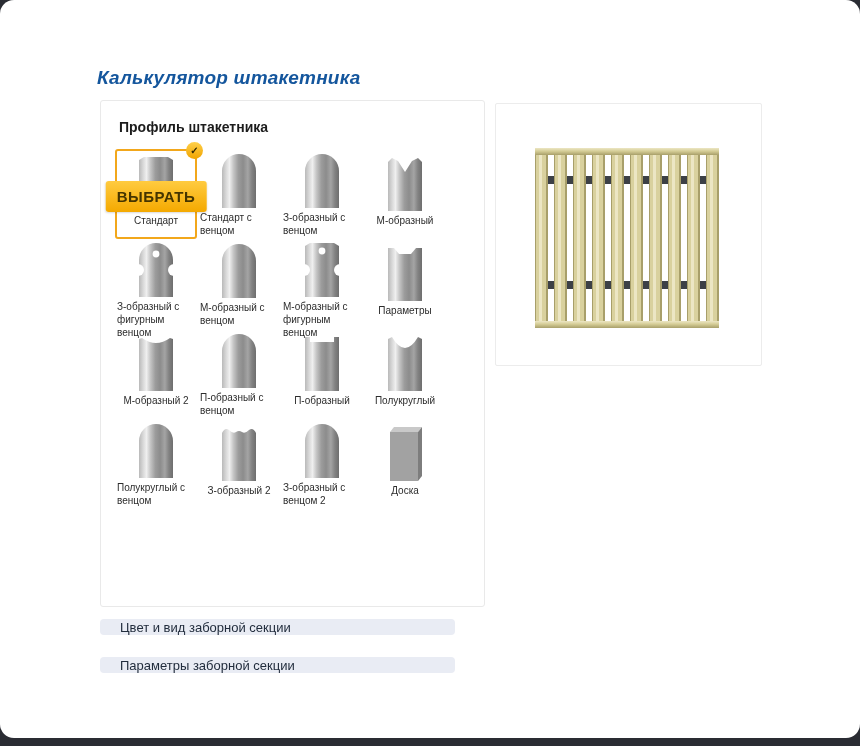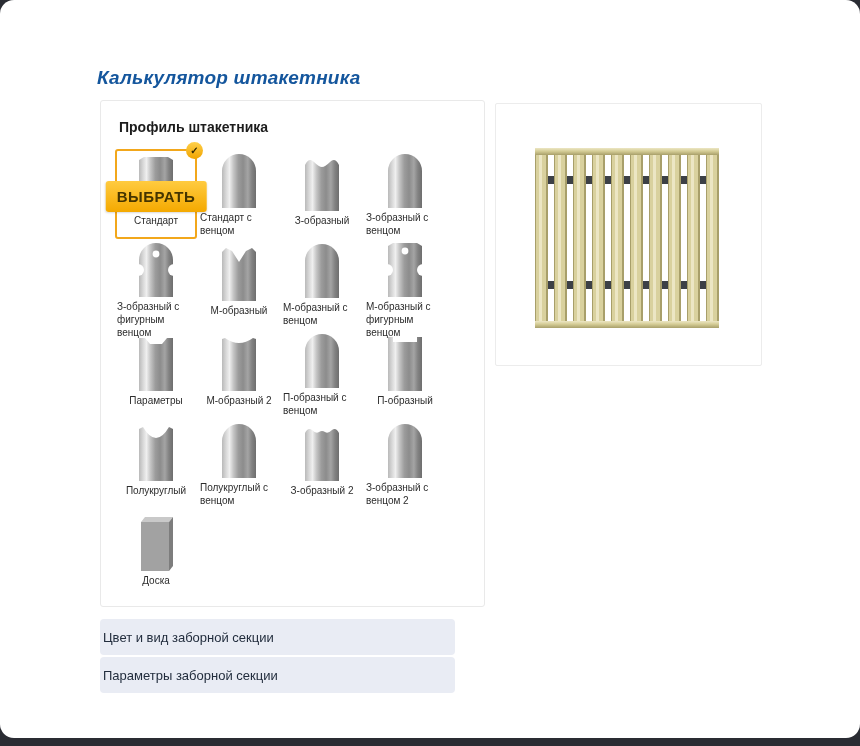--- a/index.html
+++ b/index.html
@@ -48,23 +48,23 @@
     box-shadow:0 1px 2px rgba(0,0,0,.15);z-index:2;
   }
   .check-badge{
     position:absolute;top:-9px;right:-8px;width:17px;height:17px;border-radius:50%;
     background:linear-gradient(#ffd04a,#f0a400);
     color:#2e2400;font-size:10px;font-weight:700;
     display:flex;align-items:center;justify-content:center;z-index:3;
   }
   
   .acc{
-    position:absolute;left:100px;width:355px;height:36px;box-sizing:border-box;
+    position:absolute;left:100px;width:355px;height:16px;box-sizing:border-box;
     background:#e9ecf4;border-radius:4px;
-    display:flex;align-items:center;padding-left:3px;
+    display:flex;align-items:center;padding-left:20px;
     font-size:13px;color:#222d3d;cursor:pointer;
   }
   .acc.first{top:619px;}
   .acc.second{top:657px;}
   
   .right-panel{
     position:absolute;left:495px;top:103px;width:267px;height:263px;
     box-sizing:border-box;border:1px solid #ececec;border-radius:2px;background:#fff;
   }
   .fence{
@@ -134,61 +134,52 @@
 
     <span class="shape">
             <svg viewBox="0 0 40 56" width="40" height="56">
               <path d="M3 56 V19 A17 17 0 0 1 37 19 V56 Z" fill="url(#metalGrad)"></path>
             </svg>
           </span>
     <span class="tile-label">Стандарт с венцом</span>
   </div>
 
 
-  <div class="tile">
-
-    <span class="shape">
-            <svg viewBox="0 0 40 56" width="40" height="56">
-              <path d="M3 56 V10 Q7 2 12 7 Q17 12 20 12 Q23 12 28 7 Q33 2 37 10 V56 Z" fill="url(#metalGrad)"></path>
-            </svg>
-          </span>
-    <span class="tile-label">З-образный</span>
-  </div>
 
   <div class="tile">
 
     <span class="shape">
             <svg viewBox="0 0 40 56" width="40" height="56">
               <path d="M3 56 V19 A17 17 0 0 1 37 19 V56 Z" fill="url(#metalGrad)"></path>
             </svg>
           </span>
     <span class="tile-label">З-образный с венцом</span>
+  </div>
+
+  <div class="tile">
+
+    <span class="shape">
+            <svg viewBox="0 0 40 56" width="40" height="56">
+              <path d="M3 56 V7 L7 3 L13 6 L20 17 L27 6 L33 3 L37 7 V56 Z" fill="url(#metalGrad)"></path>
+            </svg>
+          </span>
+    <span class="tile-label">М-образный</span>
   </div>
 
   <div class="tile">
 
     <span class="shape">
             <svg viewBox="0 0 40 56" width="40" height="56">
               <path d="M3 56 V19 A17 17 0 0 1 37 19 V56 Z" fill="url(#metalGrad)"></path>
               <circle cx="20" cy="13" r="3.4" fill="#fff"></circle>
               <circle cx="2" cy="29" r="6" fill="#fff"></circle>
               <circle cx="38" cy="29" r="6" fill="#fff"></circle>
             </svg>
           </span>
     <span class="tile-label">З-образный с фигурным венцом</span>
-  </div>
-
-  <div class="tile">
-
-    <span class="shape">
-            <svg viewBox="0 0 40 56" width="40" height="56">
-              <path d="M3 56 V7 L7 3 L13 6 L20 17 L27 6 L33 3 L37 7 V56 Z" fill="url(#metalGrad)"></path>
-            </svg>
-          </span>
-    <span class="tile-label">М-образный</span>
   </div>
 
   <div class="tile">
 
     <span class="shape">
             <svg viewBox="0 0 40 56" width="40" height="56">
               <path d="M3 56 V19 A17 17 0 0 1 37 19 V56 Z" fill="url(#metalGrad)"></path>
             </svg>
           </span>
     <span class="tile-label">М-образный с венцом</span>

